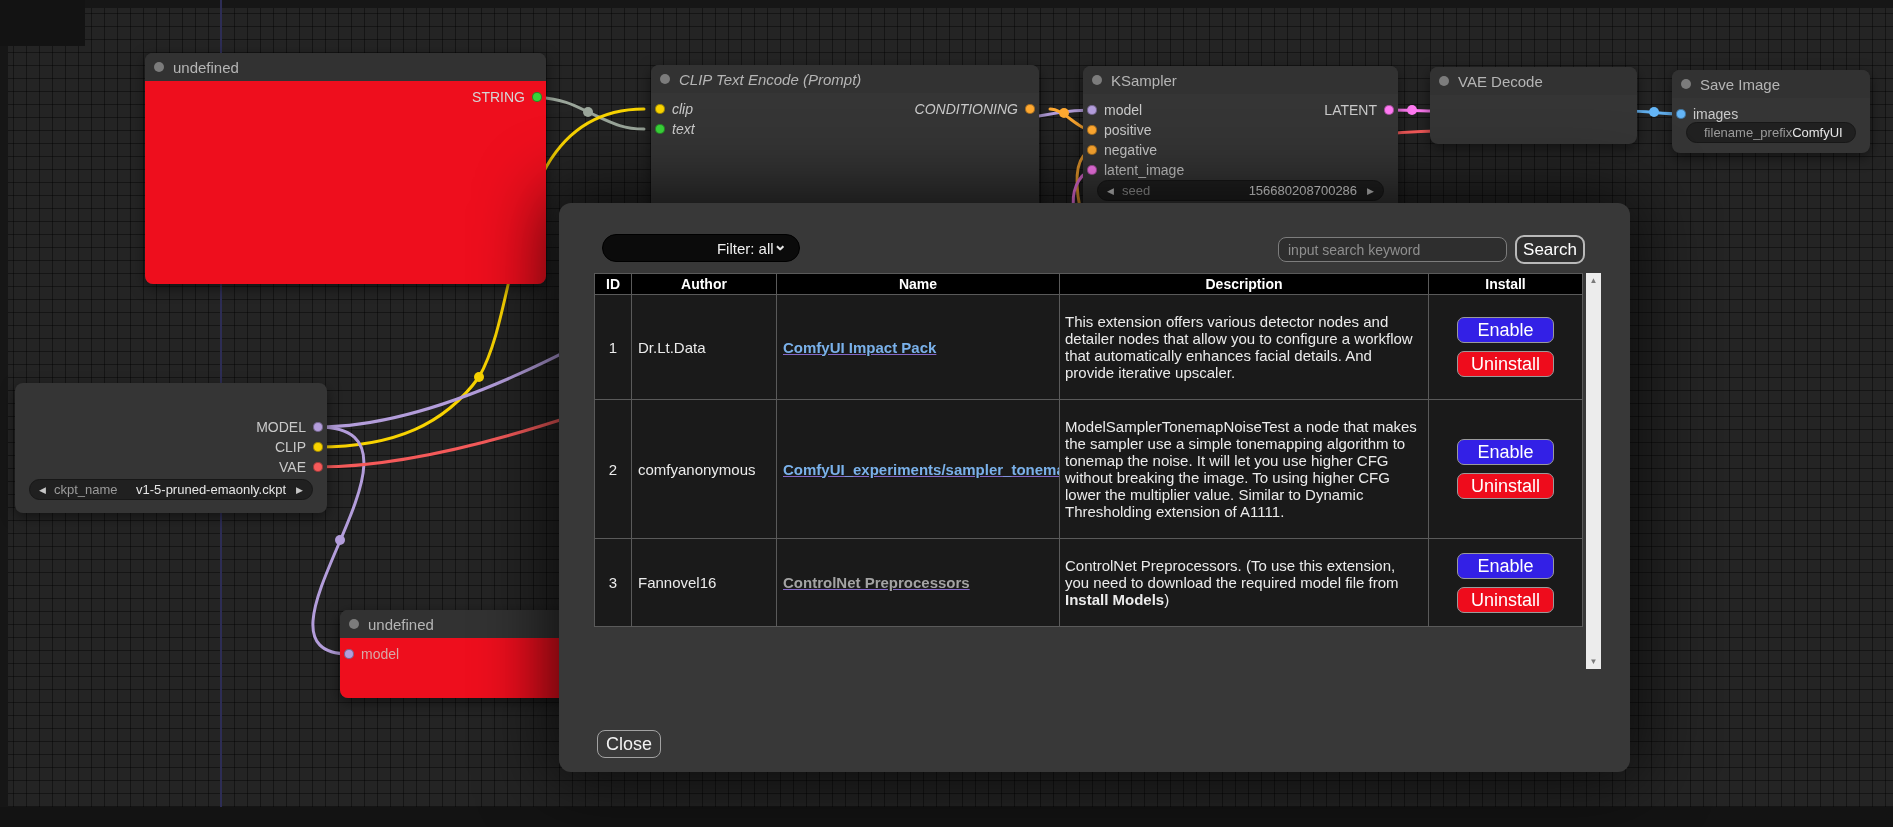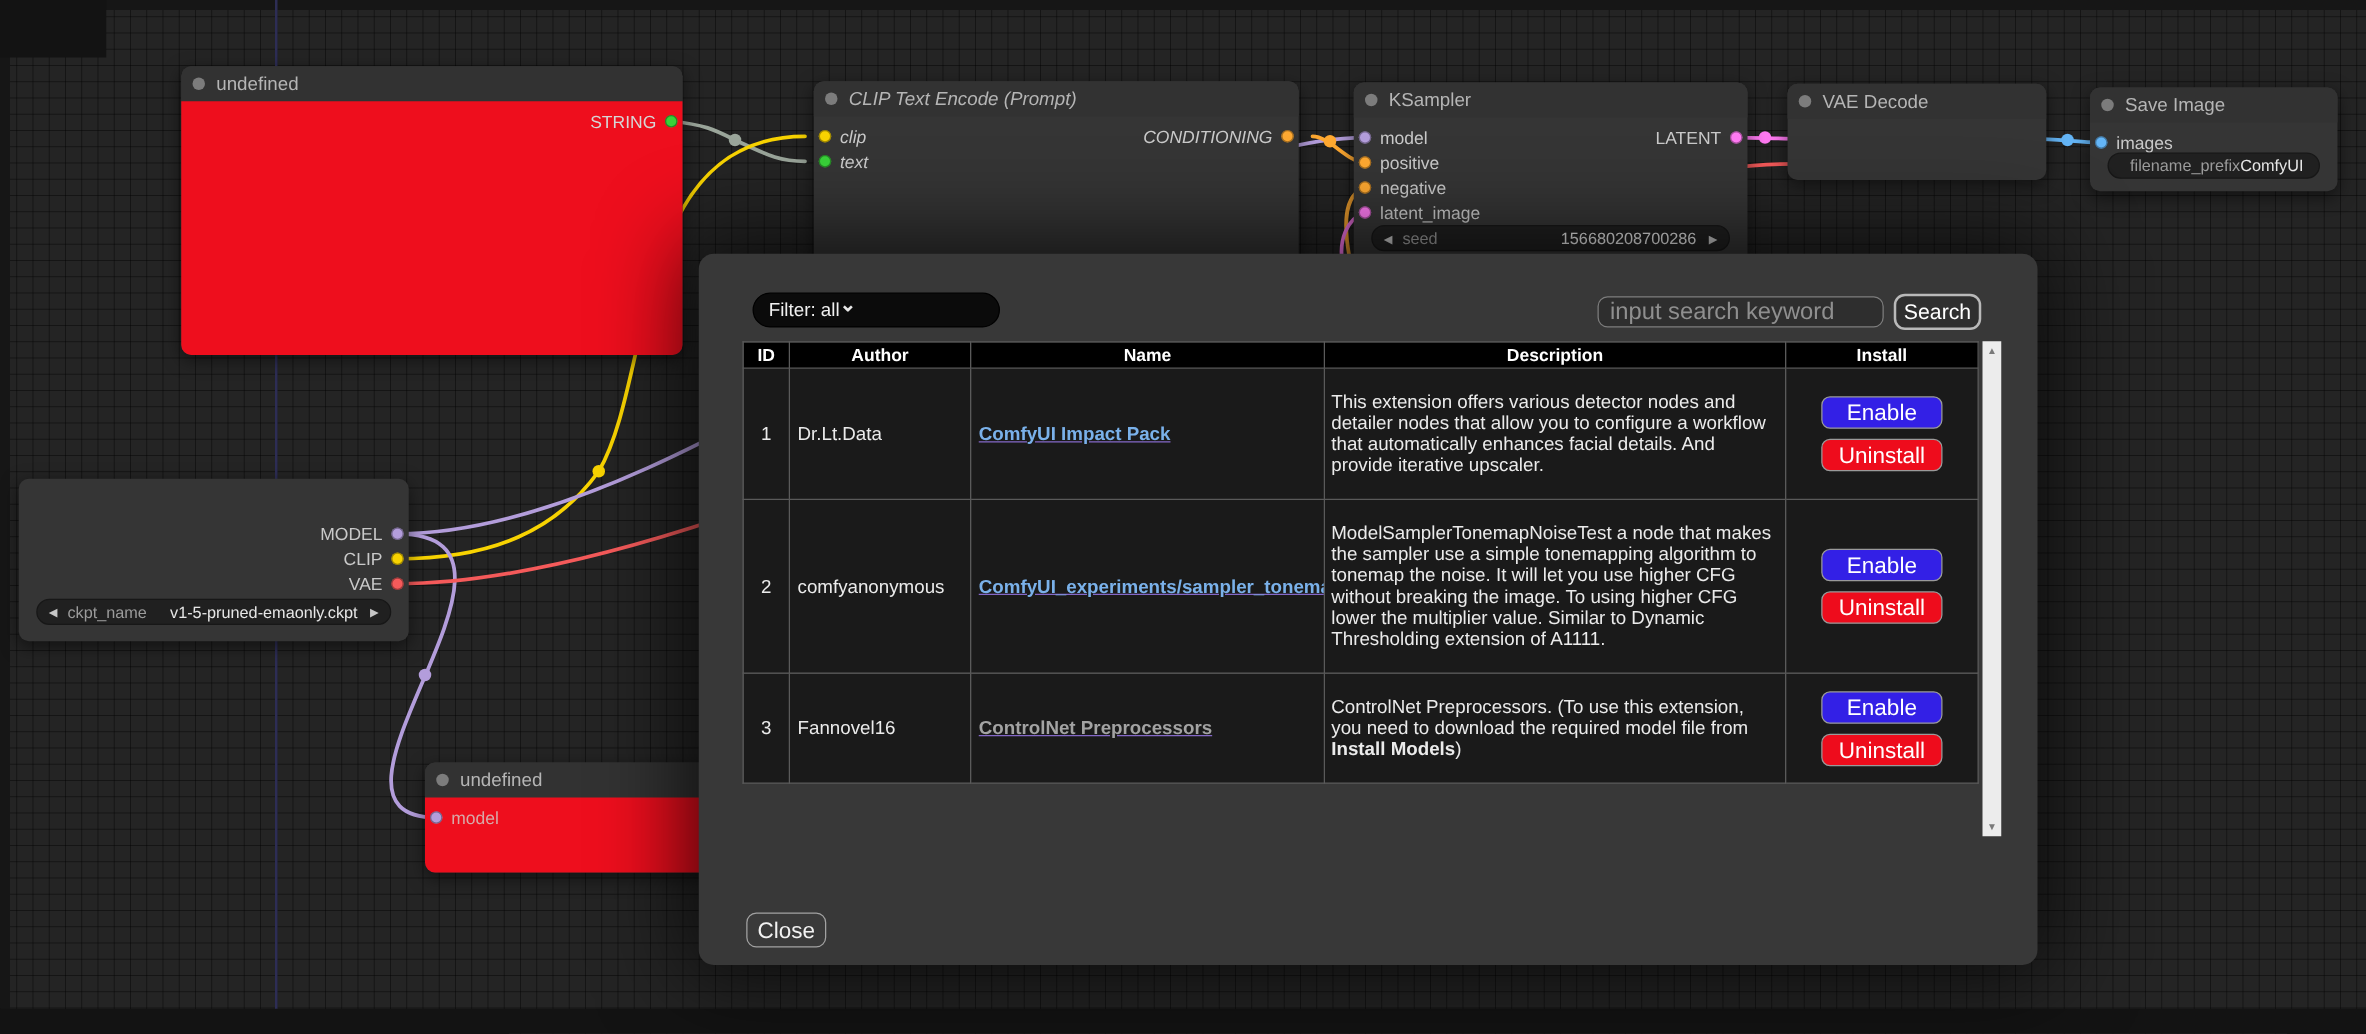--- a/index.html
+++ b/index.html
@@ -35,25 +35,25 @@
   .widget{position:absolute;left:14px;right:14px;height:21px;background:#202020;border:1px solid #171717;
     border-radius:11px;display:flex;align-items:center;font-size:13px;color:#dcdcdc;box-sizing:border-box;padding:0 9px;cursor:pointer}
   .warrow{font-size:9px;color:#c6c6c6;flex:none}
   .wlabel{color:#9b9b9b;margin-left:8px}
   .wvalue{margin-left:auto;margin-right:10px;color:#e6e6e6}
   .widget.noarrows .wvalue{margin-right:4px}
   
   .modal{position:absolute;left:559px;top:203px;width:1071px;height:569px;background:#383838;
     border-radius:12px;z-index:10;box-shadow:0 0 70px 10px rgba(0,0,0,.72)}
   .filter{position:absolute;left:43px;top:31px;width:198px;height:28px;background:#0b0b0b;border:1px solid #000;
-    border-radius:14px;display:flex;align-items:center;justify-content:flex-start;padding:0 12px;
+    border-radius:14px;display:flex;align-items:center;justify-content:flex-end;padding:0 12px;
     box-sizing:border-box;color:#f0f0f0;font-size:15px;cursor:pointer}
   .chev{font-size:16px;color:#e8e8e8;font-weight:bold;line-height:10px;margin-top:-6px}
   .searchin{position:absolute;left:719px;top:34px;width:229px;height:25px;background:#2e2e2e;border:1px solid #7d7d7d;
-    border-radius:8px;color:#fdba74;font-size:19px;padding:0 9px;box-sizing:border-box;font-family:"Liberation Sans",sans-serif}
+    border-radius:8px;color:#fdba74;font-size:14px;padding:0 9px;box-sizing:border-box;font-family:"Liberation Sans",sans-serif}
   .searchin::placeholder{color:#8f8f8f}
   .searchbtn{position:absolute;left:956px;top:32px;width:70px;height:29px;background:#2f2f2f;border:2px solid #b9b9b9;
     border-radius:9px;color:#fff;font-size:17px;cursor:pointer;font-family:"Liberation Sans",sans-serif}
   .mtable{position:absolute;left:35px;top:70px;width:988px;border-collapse:collapse;table-layout:fixed;font-size:15px}
   .mtable th{background:#000;color:#fff;font-size:14px;height:20px;border:1px solid #5a5a5a;font-weight:bold;padding:0}
   .mtable td{background:#1a1a1a;border:1px solid #5a5a5a;color:#ebebeb;vertical-align:middle;padding:0;overflow:hidden}
   td.cid{text-align:center}
   td.cauthor,td.cname{padding-left:6px}
   a.extlink{font-weight:bold;text-decoration:underline;text-decoration-color:#8468c8;cursor:pointer}
   td.cdesc{padding:18px 5px;line-height:17px}

